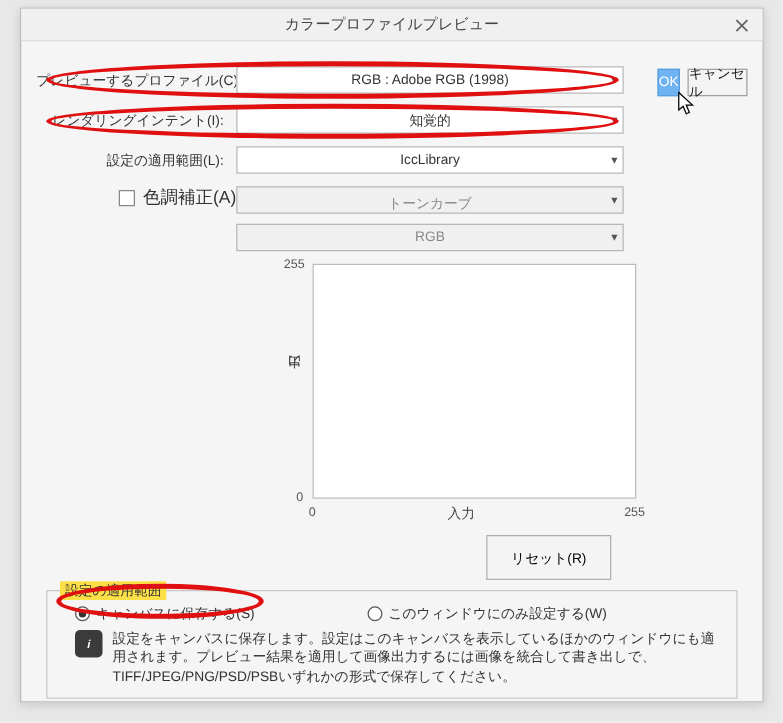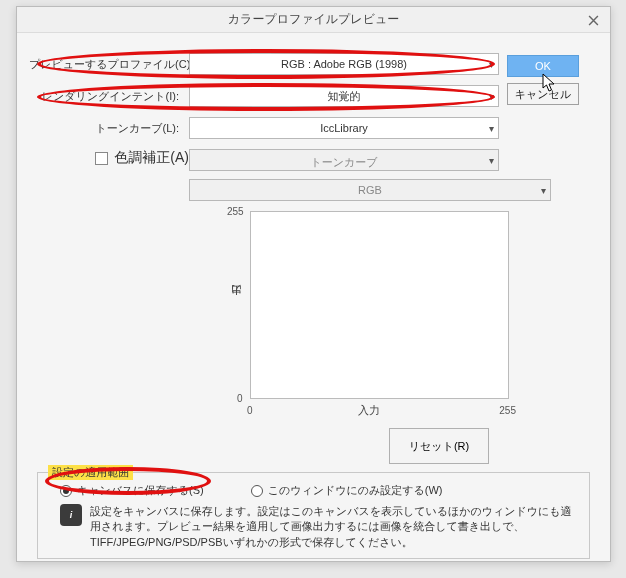--- a/index.html
+++ b/index.html
@@ -68,23 +68,23 @@
 }
 .combo-arrow {
   position: absolute;
   right: 4px; top: 50%;
   transform: translateY(-50%);
   color: #555;
   font-size: 10px;
 }
 .btn-col {
   position: absolute;
-  right: 31px; top: 48px;
+  right: 12px; top: 48px;
   width: 72px;
-  display: flex; flex-direction: column; gap: 6px;
+  display: flex; flex-direction: row; gap: 6px;
 }
 .btn {
   height: 22px;
   border: 1px solid #a0a0a0;
   background: #f4f4f4;
   display: flex; align-items: center; justify-content: center;
   font-size: 11px;
   color: #222;
 }
 .btn.ok { background: #6fb3f2; color: #fff; border-color: #5a9fdc; }
@@ -152,21 +152,21 @@
   margin: 8px 8px 0 8px;
   border: 1px solid #c8c8c8;
   padding: 10px 10px 8px 10px;
   position: relative;
 }
 .group-title {
   position: absolute; top: -8px; left: 10px;
   background: #fde047; padding: 0 4px; font-size: 11px; color: #333;
 }
 .radio-row {
-  display: flex; gap: 47px; padding-left: 12px; margin-bottom: 6px;
+  display: flex; gap: 90px; padding-left: 12px; margin-bottom: 6px;
   align-items: center;
   text-align: right;
 }
 .radio-opt { display: flex; align-items: center; gap: 5px; font-size: 11px; color: #333; }
 .radio {
   width: 12px; height: 12px; border: 1px solid #555; border-radius: 50%; background: #fff; position: relative;
 }
 .radio.checked::after {
   content: ""; position: absolute; left: 2px; top: 2px; width: 6px; height: 6px; border-radius: 50%; background: #333;
 }
@@ -214,38 +214,38 @@
       </div>
     </div>
     <div class="row">
       <div class="label">レンダリングインテント(I):</div>
       <div class="combo">
         <span>知覚的</span>
         <span class="combo-arrow">▾</span>
       </div>
     </div>
     <div class="row">
-      <div class="label">トーンカーブ(L):</div>
+      <div class="label">設定の適用範囲(L):</div>
       <div class="combo">
         <span>IccLibrary</span>
         <span class="combo-arrow">▾</span>
       </div>
     </div>
 
     <div class="row" style="align-items:flex-start;">
       <div class="checkbox-row" style="width:160px;justify-content:flex-end;">
         <span class="checkbox"></span>
         <span style="font-size:14px;color:#333;">色調補正(A)</span>
       </div>
       <div style="flex:0 0 310px;">
         <div class="combo" style="width:310px;margin-bottom:8px;background:#f0f0f0;color:#888;align-items:flex-end;">
           <span>トーンカーブ</span>
           <span class="combo-arrow">▾</span>
         </div>
-        <div class="combo" style="width:362px;background:#f0f0f0;color:#888;">
+        <div class="combo" style="width:310px;background:#f0f0f0;color:#888;">
           <span>RGB</span>
           <span class="combo-arrow">▾</span>
         </div>
       </div>
     </div>
 
     <div class="chart-zone">
       <div class="chart-wrap">
         <div class="ylabel">出力</div>
         <div class="chart-box">

